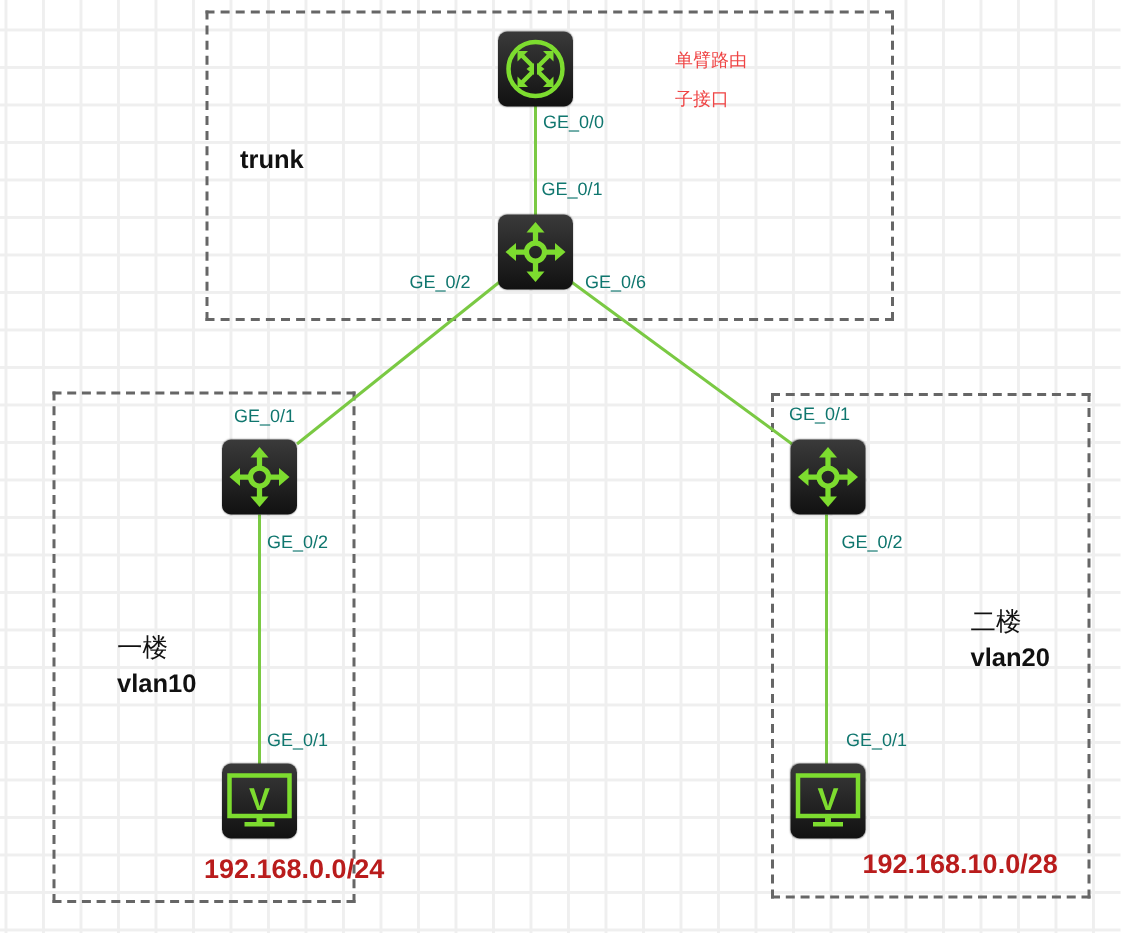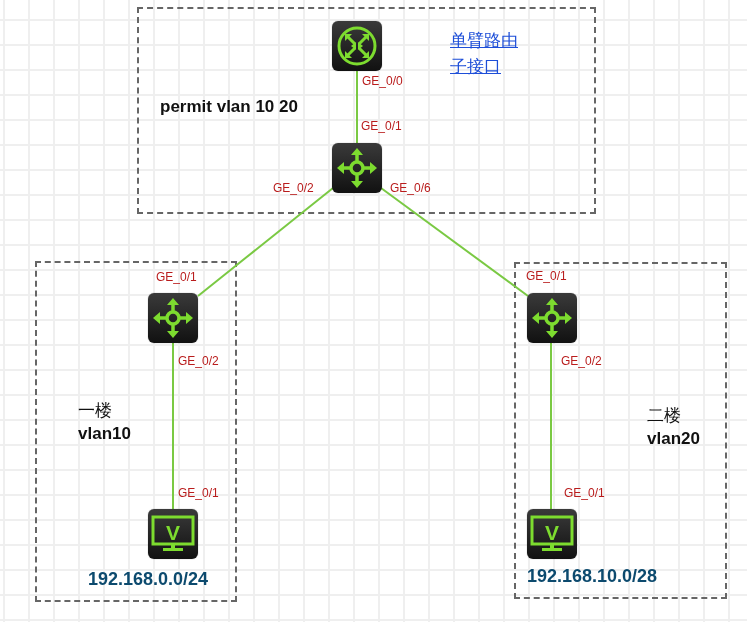--- a/index.html
+++ b/index.html
@@ -16,24 +16,24 @@
   .zone {
     position: absolute; border: 2px dashed #666666; box-sizing: border-box;
   }
   .links { position: absolute; left: 0; top: 0; width: 747px; height: 622px; }
   .device {
     position: absolute; width: 50px; height: 50px; border-radius: 6px;
     background: linear-gradient(#3a3a3a, #111111);
     box-shadow: 0 0 1px rgba(0,0,0,0.5);
   }
   .device svg { position: absolute; left: 0; top: 0; width: 50px; height: 50px; }
-  .port { position: absolute; font-size: 12px; color: #b91c1c; white-space: nowrap; }
+  .port { position: absolute; font-size: 12px; color: #0f766e; white-space: nowrap; }
   .note-bold { position: absolute; font-weight: bold; font-size: 17px; color: #111; line-height: 22px; white-space: nowrap; }
-  .note-serif { position: absolute; font-family: "DejaVu Serif", serif; font-size: 17px; color: #1d4ed8; line-height: 26px; white-space: nowrap; text-decoration: underline; }
-  .net { position: absolute; font-weight: bold; font-size: 18px; color: #0c4a6e; white-space: nowrap; }
+  .note-serif { position: absolute; font-family: "DejaVu Serif", serif; font-size: 12px; color: #ef4444; line-height: 26px; white-space: nowrap; }
+  .net { position: absolute; font-weight: bold; font-size: 18px; color: #b91c1c; white-space: nowrap; margin-left: 48px; }
 </style>
 </head>
 <body>
 
 <div class="zone" style="left:137px; top:7px; width:459px; height:207px;"></div>
 <div class="zone" style="left:35px; top:261px; width:202px; height:341px;"></div>
 <div class="zone" style="left:514px; top:262px; width:213px; height:337px;"></div>
 
 <svg class="links">
   <line x1="357" y1="70" x2="357" y2="145" stroke="#7ac943" stroke-width="2"></line>
@@ -80,21 +80,21 @@
 </div>
 <span class="port" style="left:361px; top:119px;">GE_0/1</span>
 <span class="port" style="left:273px; top:181px;">GE_0/2</span>
 <span class="port" style="left:390px; top:181px;">GE_0/6</span>
 
 <div class="note-serif" style="left:450px; top:27px;">
   <div>单臂路由</div>
   <div>子接口</div>
 </div>
 <div class="note-bold" style="left:160px; top:96px;">
-  <div>permit vlan 10 20</div>
+  <div>trunk</div>
 </div>
 
 <div class="device" style="left:148px; top:293px;">
   <svg viewBox="0 0 50 50">
     <circle cx="25" cy="25" r="6" fill="none" stroke="#7ddc2f" stroke-width="3.5"></circle>
     <g stroke="#7ddc2f" stroke-width="3.5">
       <line x1="25" y1="19" x2="25" y2="11"></line>
       <line x1="25" y1="31" x2="25" y2="39"></line>
       <line x1="19" y1="25" x2="11" y2="25"></line>
       <line x1="31" y1="25" x2="39" y2="25"></line>
@@ -104,21 +104,21 @@
       <polygon points="25,45 19,38 31,38"></polygon>
       <polygon points="5,25 12,19 12,31"></polygon>
       <polygon points="45,25 38,19 38,31"></polygon>
     </g>
   </svg>
 </div>
 <span class="port" style="left:156px; top:270px;">GE_0/1</span>
 <span class="port" style="left:178px; top:354px;">GE_0/2</span>
 
 <div class="note-bold" style="left:78px; top:397px;">
-  <div style="font-family:'DejaVu Serif', serif; font-weight:normal; line-height:26px;">一楼</div>
+  <div style="font-family:'DejaVu Serif', serif; font-weight:normal; line-height:26px;margin-top:22px;">一楼</div>
   <div>vlan10</div>
 </div>
 
 <span class="port" style="left:178px; top:486px;">GE_0/1</span>
 <div class="device" style="left:148px; top:509px;">
   <svg viewBox="0 0 50 50">
     <rect x="5" y="8" width="40" height="27" fill="none" stroke="#7ddc2f" stroke-width="3"></rect>
     <text x="25" y="31" text-anchor="middle" font-family="Liberation Sans, sans-serif" font-weight="bold" font-size="21" fill="#7ddc2f">V</text>
     <rect x="23" y="35" width="4" height="4" fill="#7ddc2f"></rect>
     <rect x="15" y="39" width="20" height="3" fill="#7ddc2f"></rect>

